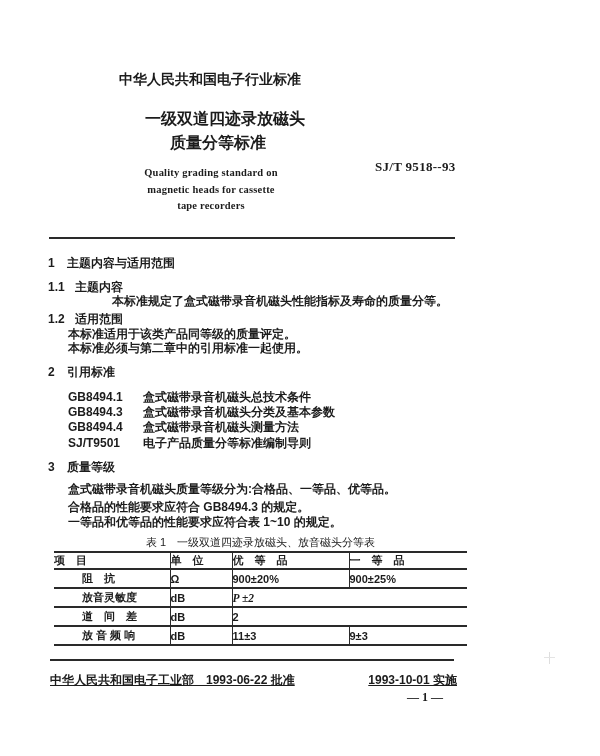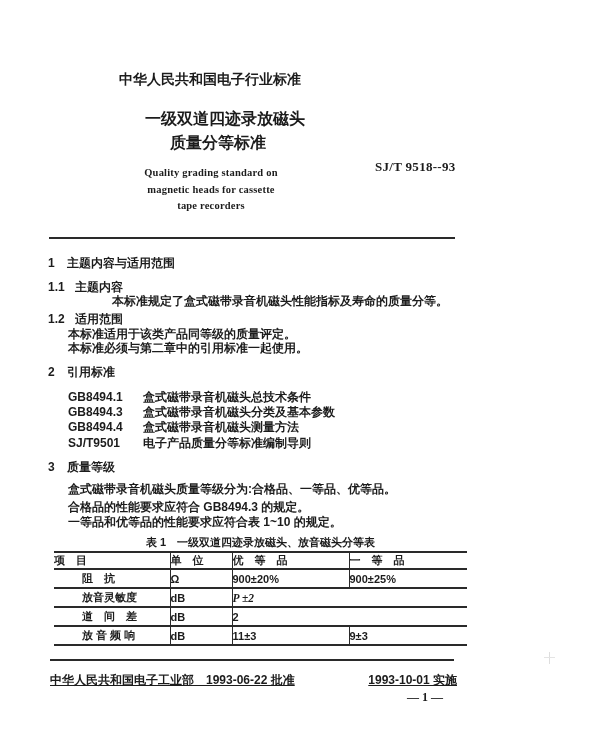--- a/index.html
+++ b/index.html
@@ -40,21 +40,21 @@
   .l-ref1   { top:406px; left:68px; }
   .l-ref2   { top:421px; left:68px; }
   .l-ref3   { top:437px; left:68px; }
   .l-s3     { top:461px; left:48px; }
   .l-s3p1   { top:483px; left:68px; }
   .l-s3p2   { top:501px; left:68px; }
   .l-s3p3   { top:516px; left:68px; }
   .ref .code { display:inline-block; width:75px; }
 
   
-  .caption { top:535px; left:54px; width:413px; text-align:center; font-size:11px; font-weight:bold; }
+  .caption { top:535px; left:54px; width:413px; text-align:center; font-size:11px; font-weight:normal; }
   table.grading {
     position:absolute; left:54px; top:551px; width:413px;
     border-collapse:collapse; table-layout:fixed;
     font-size:11px; font-weight:bold; color:#1c1c1c;
     border-top:2px solid #2a2a2a;
   }
   table.grading th, table.grading td {
     border-bottom:2px solid #2a2a2a;
     text-align:left; vertical-align:middle;
     overflow:hidden; white-space:nowrap;

